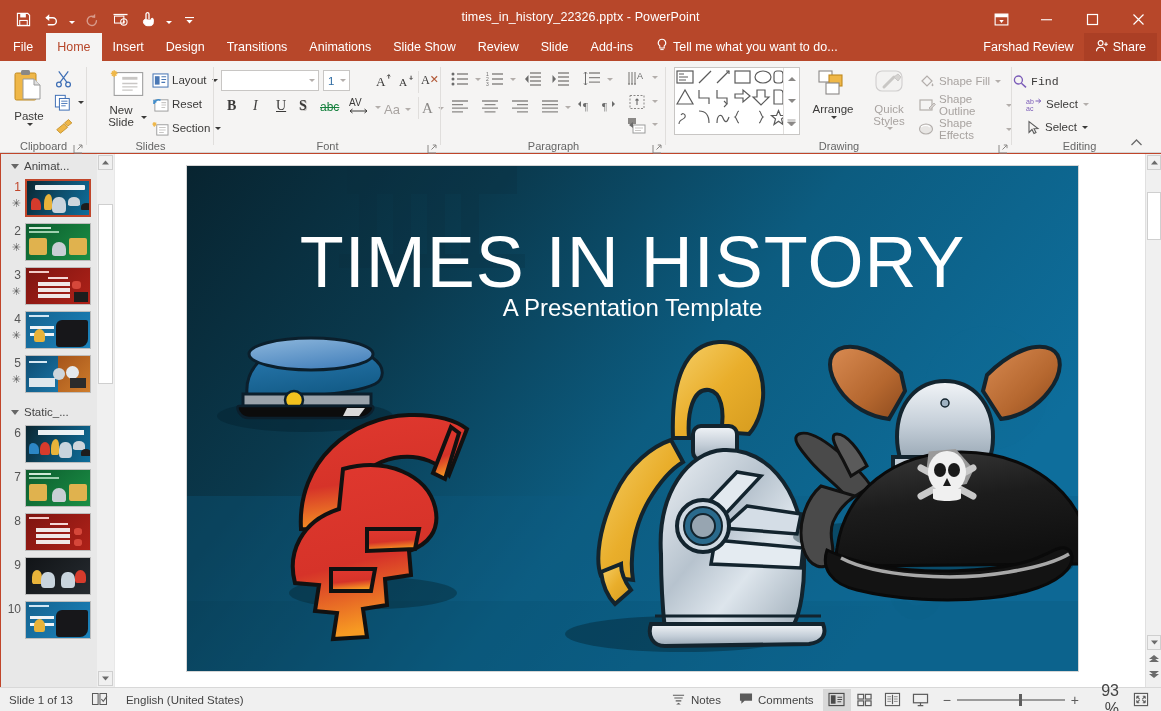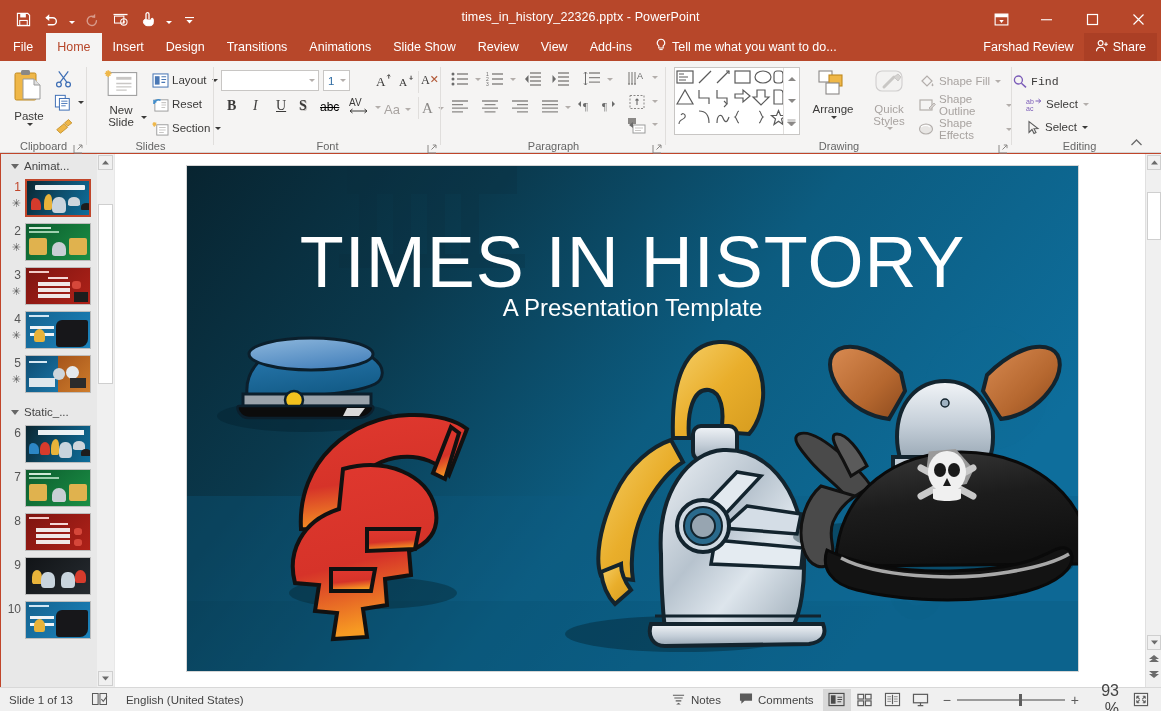--- a/index.html
+++ b/index.html
@@ -246,21 +246,21 @@
 
   <div class="tabrow">
     <div class="tab file">File</div>
     <div class="tab active">Home</div>
     <div class="tab">Insert</div>
     <div class="tab">Design</div>
     <div class="tab">Transitions</div>
     <div class="tab">Animations</div>
     <div class="tab">Slide Show</div>
     <div class="tab">Review</div>
-    <div class="tab">View</div>
+    <div class="tab">Slide</div>
     <div class="tab">Add-ins</div>
     <div class="tellme">
       <span>
         <svg width="12" height="15" viewBox="0 0 12 15">
             <path d="M6 1.2a3.7 3.7 0 0 0-2.2 6.7V10h4.4V7.9A3.7 3.7 0 0 0 6 1.2z" fill="none" stroke="#fff" stroke-width="1.1"></path>
             <rect x="4.3" y="11.1" width="3.4" height="1" fill="#fff"></rect>
           </svg>
       </span>
       <span>Tell me what you want to do...</span>
     </div>
@@ -319,21 +319,21 @@
       <div class="dlg">
         <svg width="10" height="10" viewBox="0 0 10 10">
             <path d="M1 1v8h8" stroke="#8a8886" fill="none" stroke-width="1"></path>
             <path d="M9 1 4.5 5.5M9 1v3.2M9 1H5.8" stroke="#8a8886" fill="none" stroke-width="1"></path>
           </svg>
       </div>
       <div class="gsep" style="right:0;"></div>
     </div>
 
     <div class="rgroup" style="left:87px; width:127px;">
-      <div class="btn-big" style="position:absolute; left:9px; top:7px; width:50px;">
+      <div class="btn-big" style="position:absolute; left:9px; top:7px; width:50px;align-items:flex-end;">
         <span>
           <svg width="38" height="32" viewBox="0 0 40 33">
             <rect x="6.5" y="4.5" width="30" height="24" fill="#fff" stroke="#9b9b9b" stroke-width="1.1"></rect>
             <rect x="15" y="9" width="16" height="3" fill="#c9c7c5"></rect>
             <path d="M15 16h16M15 19.5h16M15 23h11" stroke="#c9c7c5" stroke-width="1.4"></path>
             <path d="M6.5 2v7M3 5.5h7M4.2 3.2l4.6 4.6M8.8 3.2 4.2 7.8" stroke="#efb748" stroke-width="1.6"></path>
           </svg>
         </span>
         <span class="lbl">New Slide</span>
         <span class="cd" style="position:absolute;left:43px;top:48px;"></span>
@@ -405,21 +405,21 @@
         <svg width="19" height="17" viewBox="0 0 20 18">
             <text x="0" y="13" font-family="Liberation Serif, serif" font-size="13" fill="#3b3a39">A</text>
             <path d="M11 10.5 17 4.5M11 4.5l6 6" stroke="#b35b3a" stroke-width="1.2"></path>
           </svg>
       </div>
 
       <div style="position:absolute;left:13px;top:37px;font-weight:bold;font-size:14px;font-family:'Liberation Serif',serif;color:#3b3a39;">B</div>
       <div style="position:absolute;left:39px;top:37px;font-style:italic;font-size:14px;font-family:'Liberation Serif',serif;color:#3b3a39;">I</div>
       <div style="position:absolute;left:62px;top:37px;text-decoration:underline;font-size:14px;font-family:'Liberation Serif',serif;color:#3b3a39;">U</div>
       <div style="position:absolute;left:85px;top:37px;font-size:14px;font-weight:bold;font-family:'Liberation Serif',serif;color:#3b3a39;text-shadow:1px 1px 0 #c9c7c5;">S</div>
-      <div style="position:absolute;left:106px;top:39px;font-size:12px;text-decoration:line-through;color:#000000;">abc</div>
+      <div style="position:absolute;left:106px;top:39px;font-size:12px;text-decoration:line-through;color:#15803d;">abc</div>
       <div style="position:absolute;left:134px;top:34px;">
         <svg width="22" height="20" viewBox="0 0 22 20">
             <text x="1" y="11" font-size="10" fill="#3b3a39" font-family="Liberation Sans, sans-serif">AV</text>
             <path d="M2 16h17M2 16l2.5-2M2 16l2.5 2M19 16l-2.5-2M19 16l-2.5 2" stroke="#3b3a39" stroke-width="1" fill="none"></path>
           </svg>
       </div>
       <span class="cd dis" style="position:absolute;left:159px;top:45px;"></span>
       <div class="mini dis" style="position:absolute;left:170px;top:37px;">
         <span style="font-size:13px;">Aa</span>
           <span class="cd dis"></span>

